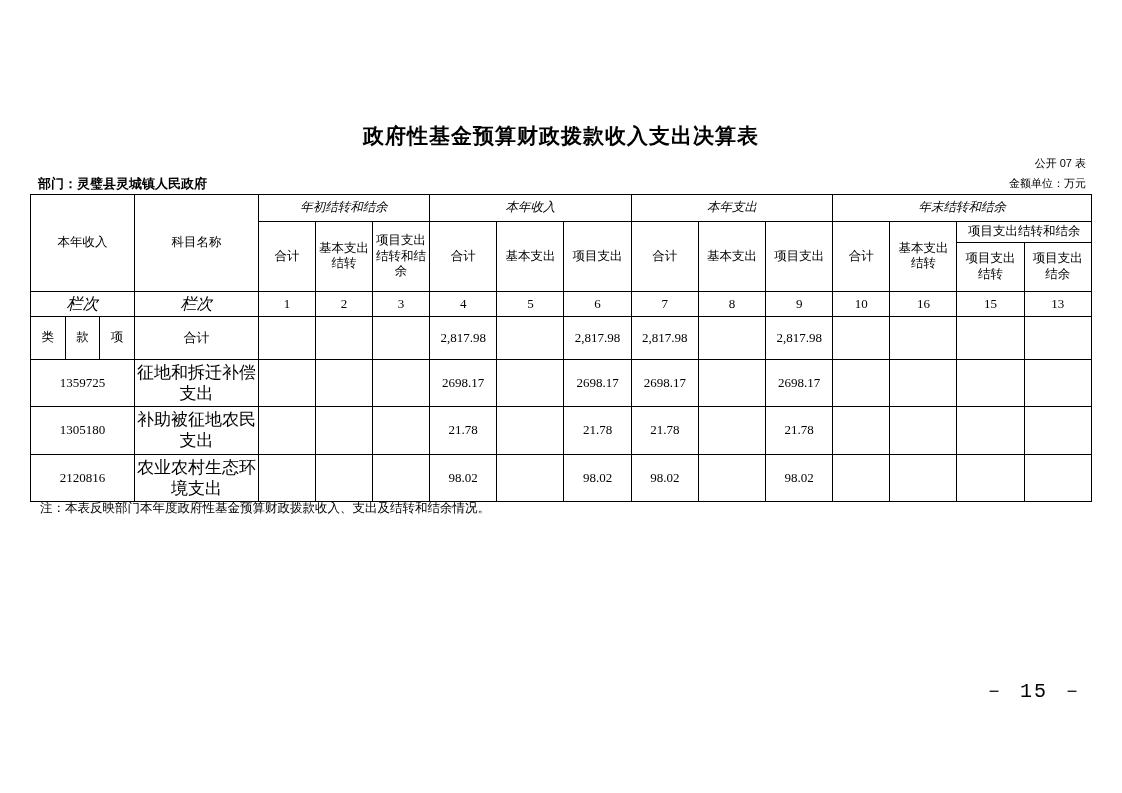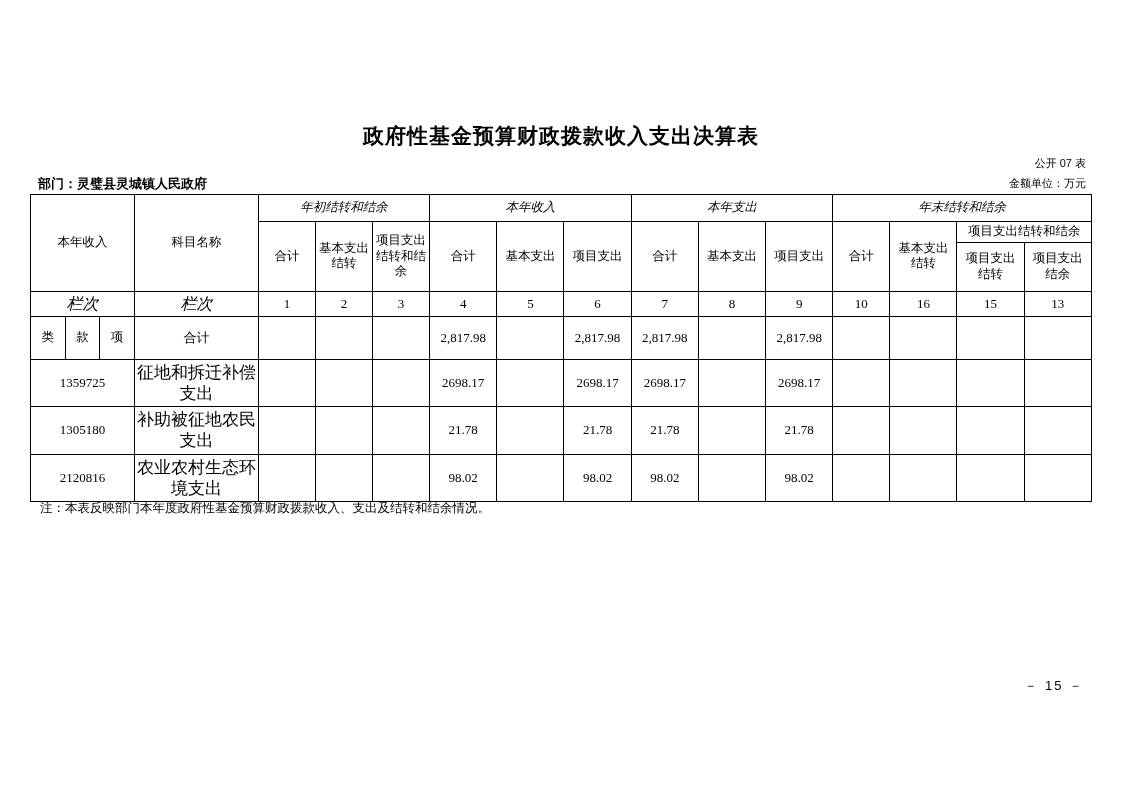--- a/index.html
+++ b/index.html
@@ -92,22 +92,22 @@
     left: 34px;
     top: 488px;
     font-size: 12.5px;
     font-family: "Liberation Sans", "DejaVu Sans", sans-serif;
     margin-left: 6px;
   }
   .page-num {
     position: absolute;
     right: 38px;
     top: 665px;
-    font-size: 13px;
-    font-family: Liberation Sans, sans-serif;
+    font-size: 20px;
+    font-family: Liberation Mono, monospace;
     letter-spacing: 2px;
   }
   .r-head { height: 22px; font-style: italic; }
 </style>
 </head>
 <body>
 
 <div class="page">
 
   <div class="doc-title">政府性基金预算财政拨款收入支出决算表</div>

